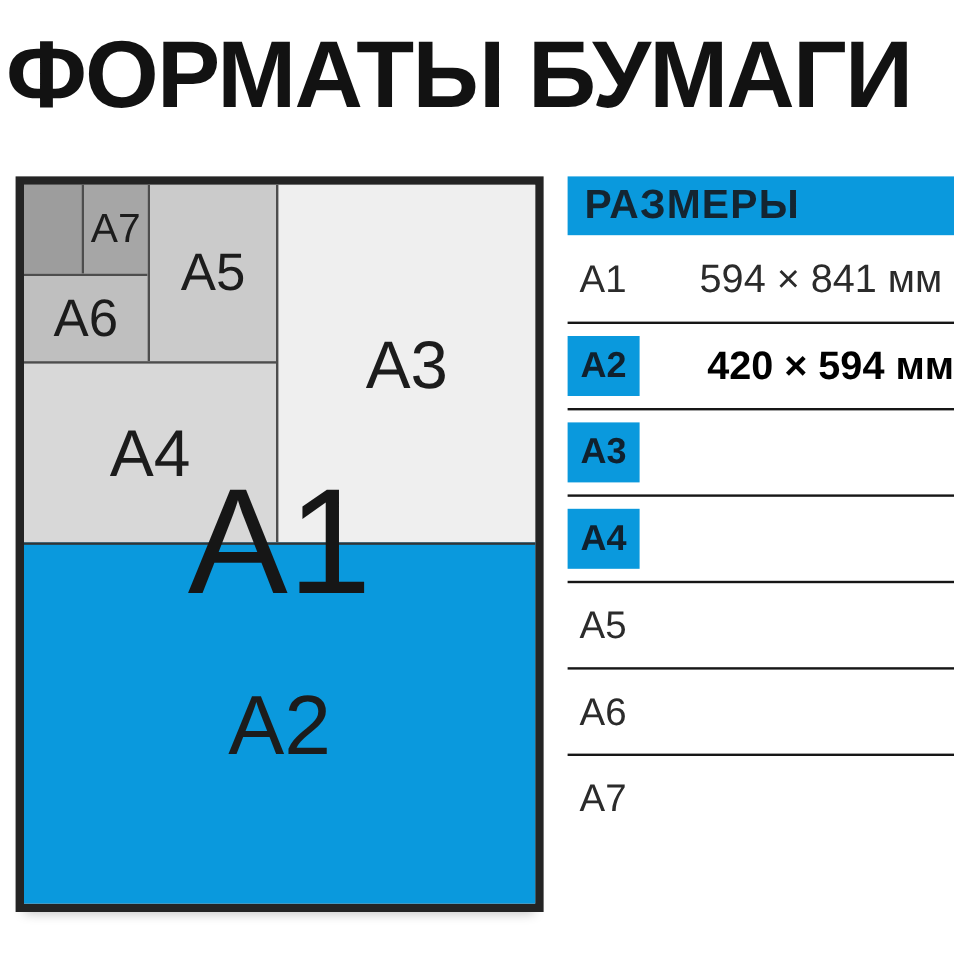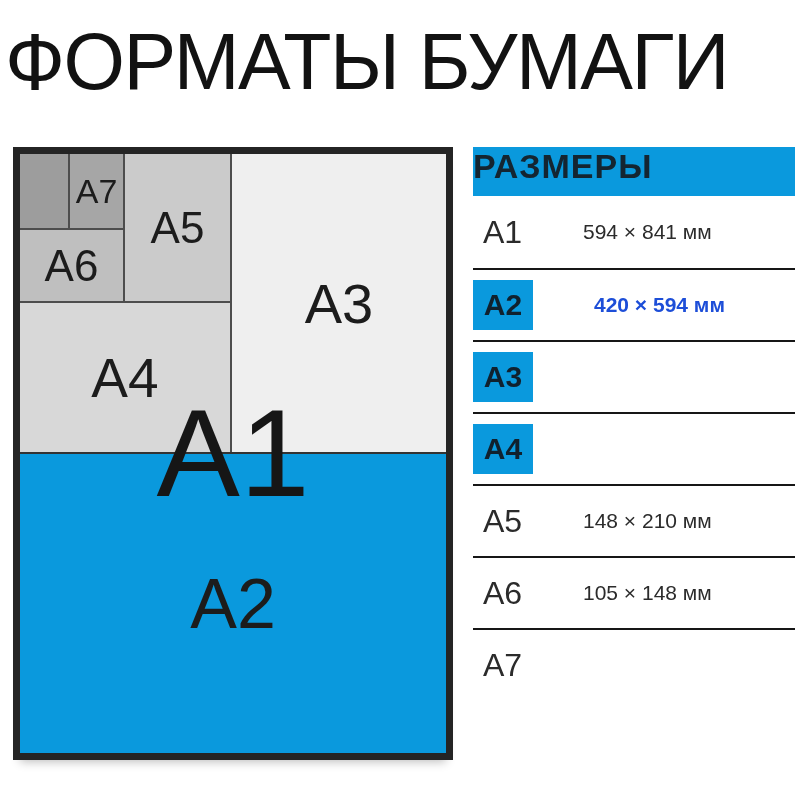--- a/index.html
+++ b/index.html
@@ -9,21 +9,21 @@
     overflow: hidden;
     font-family: "Liberation Sans", sans-serif;
     position: relative;
   }
   .stage { position: absolute; inset: 0; }
 
   
   .page-title {
     position: absolute;
     left: 5px; top: 22px; width: 792px;
-    font-size: 79px; font-weight: 400;
+    font-size: 79px; font-weight: 700;
     letter-spacing: -1.5px;
     line-height: 1;
     color: #121212;
     white-space: nowrap;
   }
 
   
   .diagram {
     position: absolute;
     left: 13px; top: 147px;
@@ -64,58 +64,59 @@
 
   
   .size-table {
     position: absolute;
     left: 473px; top: 147px; width: 322px;
     color: #161616;
   }
   .size-table-header {
     height: 49px;
     background: var(--color-accent, #0a99dd);
-    display: flex; 
+    display: flex; align-items: center;
+    padding-left: 14px;
     box-sizing: border-box;
     font-size: 34px; font-weight: 700;
     letter-spacing: 1px;
     color: #142531;
   }
   .size-row {
     height: 72px;
     display: flex; align-items: center;
     box-sizing: border-box;
   }
   .size-row + .size-row { border-top: 2px solid #161616; }
   .size-row:first-of-type { border-top: none; }
   .size-row-label {
     width: 110px;
     box-sizing: border-box;
     padding-left: 10px;
     font-size: 32px; font-weight: 400;
     color: #2b2b2b;
   }
   .size-row-value {
-    font-size: 21px; font-weight: 400;
+    font-size: 33px; font-weight: 400;
     color: #2b2b2b;
     white-space: nowrap;
   }
   .row--hl .size-row-label {
     padding-left: 0;
     width: 110px;
     display: flex; align-items: center;
   }
   .row--hl .badge {
     width: 60px; height: 50px;
     background: var(--color-accent, #0a99dd);
     display: flex; align-items: center; justify-content: center;
     font-size: 30px; font-weight: 700;
     color: #10212e;
   }
-  .row--hl .size-row-value { font-weight: 700; color: #1d4ed8; margin-left: 11px; }
+  .row--hl .size-row-value { font-weight: 700; color: #000000; margin-left: 11px; }
   .badge-wrap { display: none; }
   .row--hl .badge-wrap { display: flex; }
 </style>
 </head>
 <body>
 
 <div class="stage">
 
   <div class="page-title">ФОРМАТЫ БУМАГИ</div>
 
@@ -181,29 +182,27 @@
           </span>
 
       </div>
     </div>
 
     <div class="size-row">
       <div class="size-row-label">
         
         <span class="plain-label">A5</span>
       </div>
-      <div class="size-row-value">148 × 210 мм</div>
     </div>
 
     <div class="size-row">
       <div class="size-row-label">
         
         <span class="plain-label">A6</span>
       </div>
-      <div class="size-row-value">105 × 148 мм</div>
     </div>
 
     <div class="size-row">
       <div class="size-row-label">
         
         <span class="plain-label">A7</span>
       </div>
     </div>
   </div>
 

